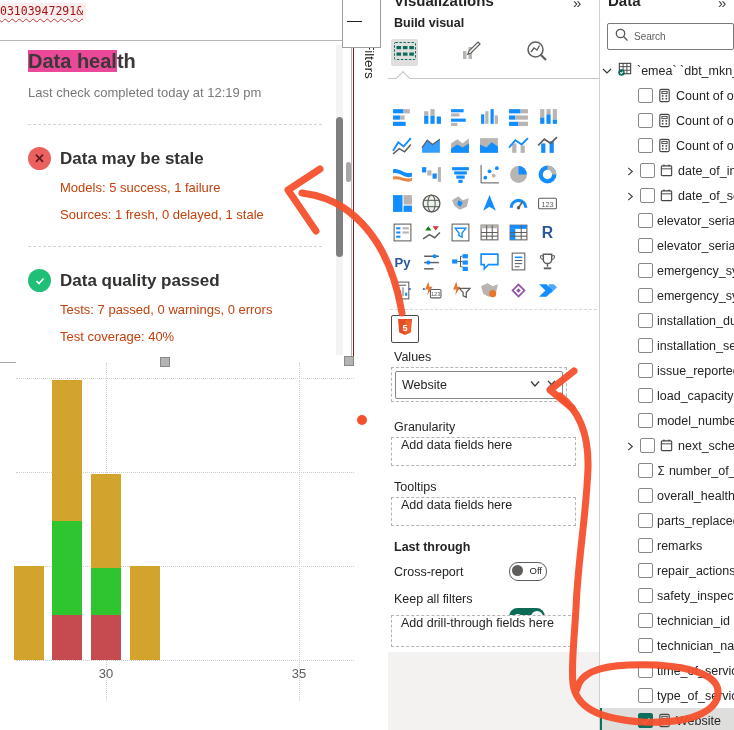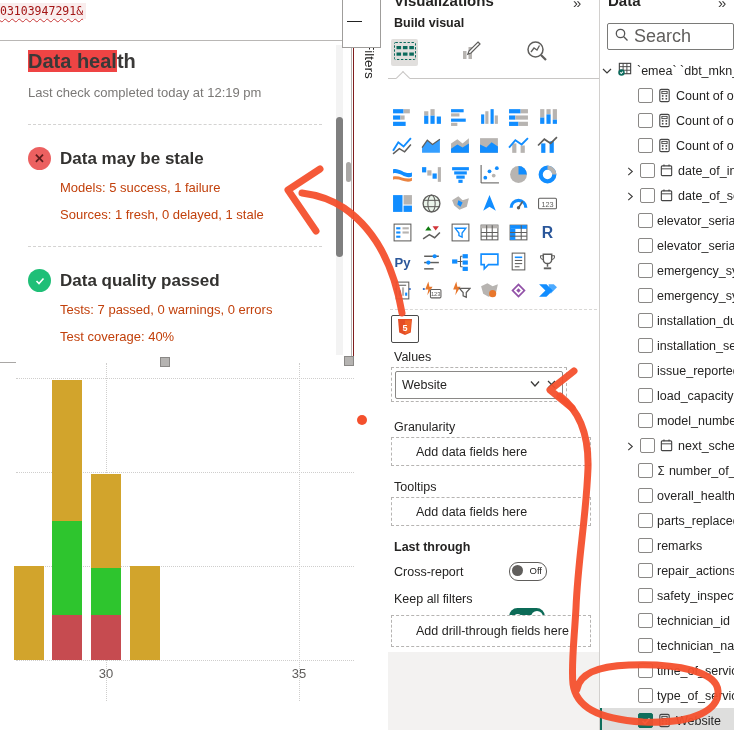--- a/index.html
+++ b/index.html
@@ -9,21 +9,21 @@
   
   .canvas{left:0;top:0;width:353px;height:730px;background:#fff;border-right:3px solid #7f1d1d;}
   .url-text{left:-3px;top:3px;font-family:"DejaVu Sans Mono",monospace;font-size:11.5px;color:#a31515;
             background:#f9eded;padding:1px 3px;text-decoration:underline wavy #c83737 1px;text-underline-offset:3px;}
   .min-box{left:342px;top:-8px;width:37px;height:54px;background:#fff;border:1px solid #9f9d9b;z-index:30;}
   .min-box span{position:absolute;left:4px;top:18px;font-size:15px;color:#222;}
   
   .card{left:0;top:40px;width:351px;height:321px;background:#fff;border-top:1px solid #b9b7b5;
         border-bottom:1px solid #a9a7a5;border-right:1px solid #b9b7b5;overflow:hidden;}
   .card-title{left:28px;top:9px;font-size:20px;font-weight:700;color:#3a3938;}
-  .card-title .hl{background:#ef4444;}
+  .card-title .hl{background:#ec4899;}
   .card-sub{left:28px;top:44px;font-size:13px;color:#7a7876;}
   .card-div{left:28px;width:294px;border-top:1px dashed #d4d3d2;height:0;}
   .sec-icon{width:23px;height:23px;border-radius:50%;display:flex;align-items:center;justify-content:center;
             font-size:13px;font-weight:700;}
   .sec-icon.err{background:#ec6060;color:#5e1c1c;}
   .sec-icon.ok{background:#1fbf77;color:#fff;}
   .sec-title{font-size:17px;font-weight:700;color:#333230;}
   .sec-line{font-size:13px;color:#c2410c;}
   .card-sb-track{left:336px;top:4px;width:7px;height:310px;background:#f3f3f3;}
   .card-sb-thumb{left:336px;top:76px;width:7px;height:140px;background:#7f7f7f;border-radius:4px;}
@@ -53,33 +53,33 @@
   .more-dots{left:6px;top:281px;font-size:13px;font-weight:700;color:#3b6fc4;letter-spacing:3px;}
   .viz-div{left:2px;top:309px;width:207px;border-top:1px dashed #d9d8d6;}
   .html-box{left:3px;top:315px;width:26px;height:26px;border:1.4px solid #4a4a4a;border-radius:2px;
             display:flex;align-items:center;justify-content:center;background:#fff;}
   .well-label{font-size:12.5px;color:#252423;}
   .well-label.b{font-weight:700;}
   .well{border:1px dashed #b6b4b2;background:#fff;}
   .pill{position:absolute;left:3px;top:3px;right:3px;height:26px;background:#fff;border:1px solid #8a8886;
         border-radius:2px;display:flex;align-items:center;font-size:12.5px;color:#252423;padding:0 6px;}
   .pill .grow{flex:1;}
-  .well-ph{display:flex;align-items:center;font-size:12.5px;color:#252423;padding-left:24px;}
+  .well-ph{display:flex;align-items:flex-start;font-size:12.5px;color:#252423;padding-left:9px;}
   .tg-off{width:36px;height:17px;border:1px solid #605e5c;border-radius:9px;position:relative;background:#fff;}
   .tg-off .dot{position:absolute;left:2px;top:2px;width:11px;height:11px;border-radius:50%;background:#605e5c;}
   .tg-off .lbl{position:absolute;right:4px;top:2px;font-size:9.5px;color:#252423;}
   .tg-on{width:36px;height:17px;border-radius:9px;position:relative;background:#0c6b57;}
   .tg-on .dot{position:absolute;right:2px;top:2.5px;width:12px;height:12px;border-radius:50%;background:#fff;}
   .tg-on .lbl{position:absolute;left:5px;top:2.5px;font-size:9.5px;font-weight:700;color:#fff;}
   .viz-footer{left:0;top:652px;width:211px;height:78px;background:#f3f2f1;}
   
   .data-pane{left:600px;top:0;width:134px;height:730px;background:#fff;}
   .search-box{left:7px;top:23px;width:119px;height:25px;border:1px solid #7a7a78;border-radius:2px;background:#fff;
               display:flex;align-items:center;padding-left:6px;gap:5px;}
-  .search-ph{font-size:18px;color:#605e5c;}
+  .search-ph{font-size:10px;color:#605e5c;}
   .tree{left:0;top:58px;width:134px;}
   .trow{height:25px;display:flex;align-items:center;gap:4px;white-space:nowrap;overflow:hidden;position:relative;}
   .trow .lbl{font-size:12.5px;color:#252423;}
   .cb{width:13px;height:13px;border:1px solid #8a8886;border-radius:2px;background:#fff;flex:none;}
   .cb.on{background:#0f6e5c;border-color:#0f6e5c;display:flex;align-items:center;justify-content:center;}
   .trow.sel-row{background:#dededd;}
   .sel-accent{position:absolute;left:-1px;top:0;width:3px;height:25px;background:#0f6e5c;}
   .sp{flex:none;}
   
   #annot{position:absolute;left:0;top:0;z-index:60;pointer-events:none;}

